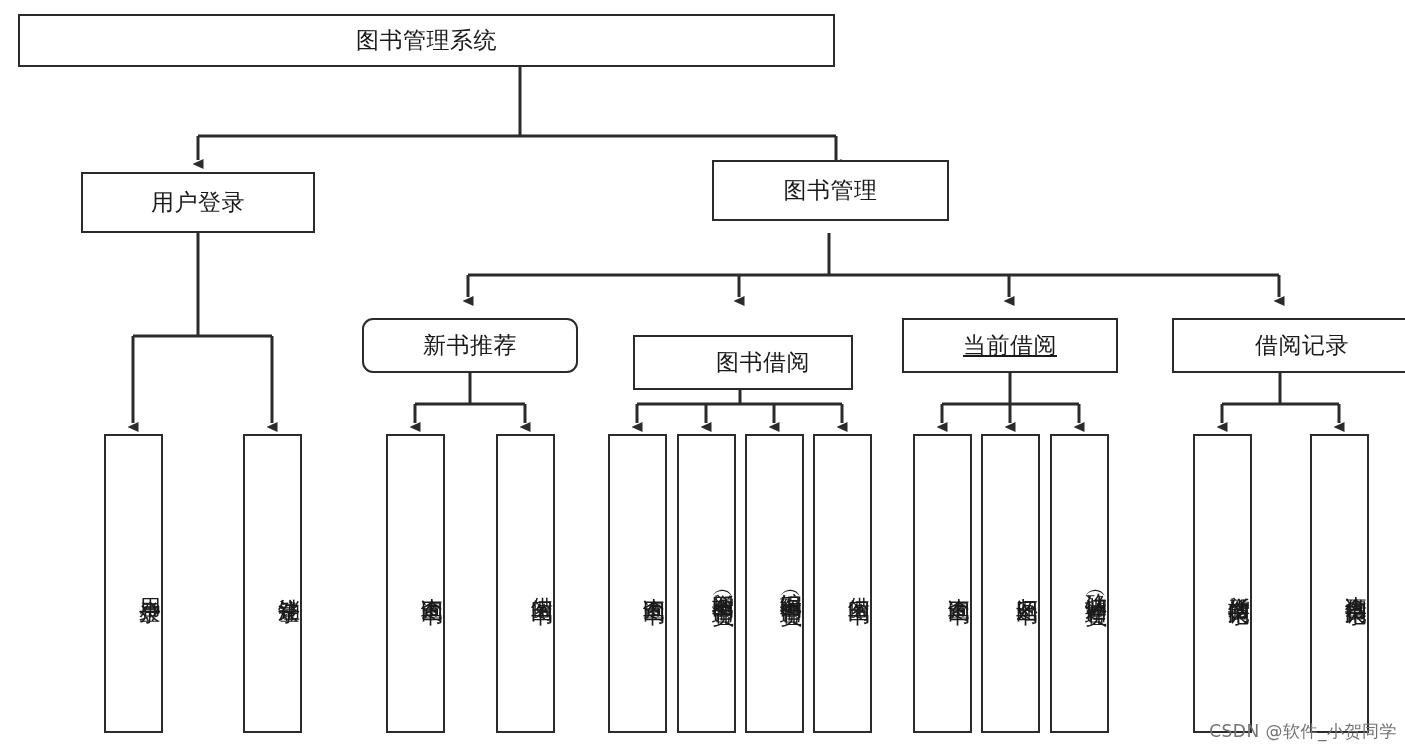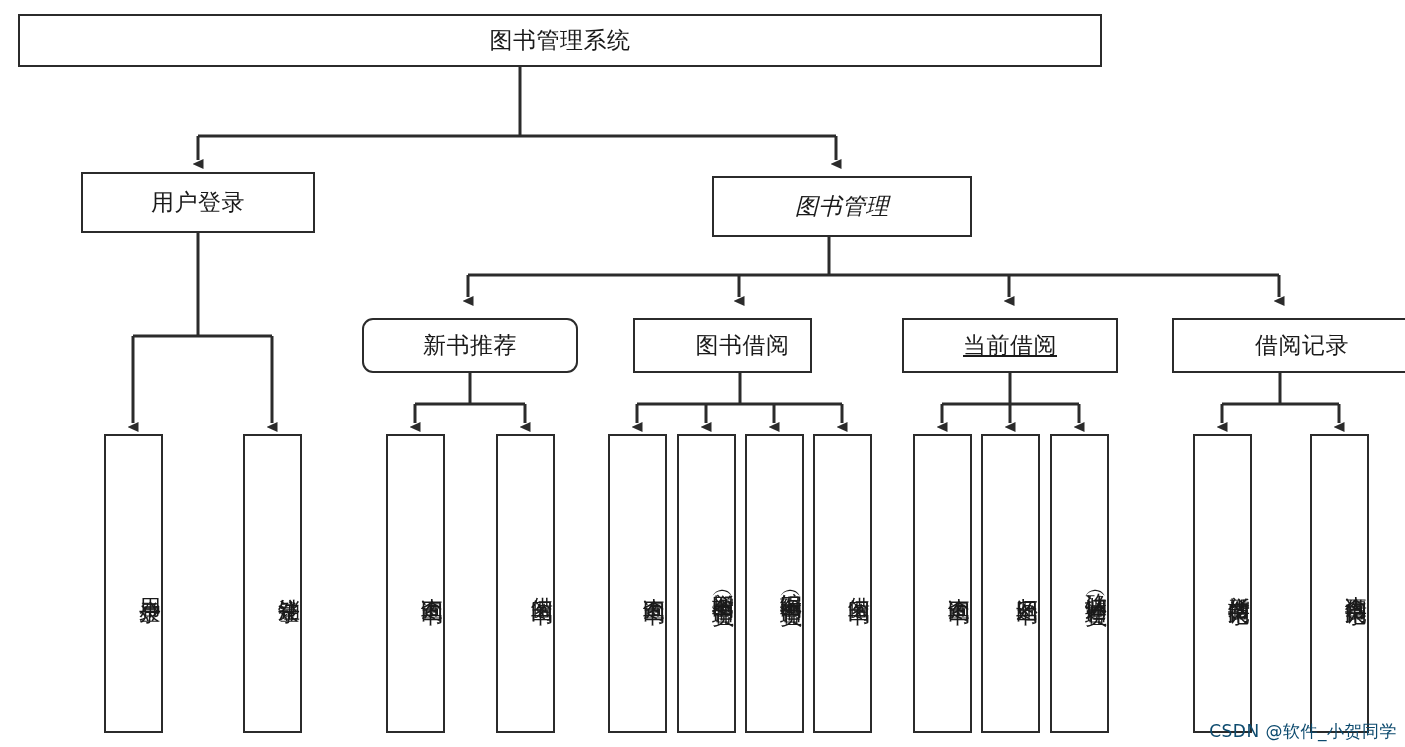--- a/index.html
+++ b/index.html
@@ -54,21 +54,21 @@
     writing-mode: vertical-rl;
     text-orientation: upright;
     display: block;
     white-space: nowrap;
   }
   .watermark {
     position: absolute;
     right: 8px;
     bottom: 4px;
     font-size: 17px;
-    color: #0c4a6e;
+    color: #737373;
     letter-spacing: 0.5px;
     white-space: nowrap;
   }
 </style>
 </head>
 <body>
 
 <div id="canvas">
 
   <svg class="wires" viewBox="0 0 1405 747" xmlns="http://www.w3.org/2000/svg">
@@ -114,35 +114,35 @@
       <path d="M1010,404 L1010,423" marker-end="url(#arrow)"></path>
       <path d="M1079,404 L1079,423" marker-end="url(#arrow)"></path>
 
       <path d="M1280,373 L1280,404"></path>
       <path d="M1222,404 L1339,404"></path>
       <path d="M1222,404 L1222,423" marker-end="url(#arrow)"></path>
       <path d="M1339,404 L1339,423" marker-end="url(#arrow)"></path>
     </g>
   </svg>
 
-  <div class="node h" style="left:18px; top:14px; width:1084px; height:53px;">
+  <div class="node h" style="left:18px; top:14px; width:817px; height:53px;">
     <span>图书管理系统</span>
   </div>
 
   <div class="node h" style="left:81px; top:172px; width:234px; height:61px;">
     <span>用户登录</span>
   </div>
-  <div class="node h" style="left:712px; top:176px; width:260px; height:61px;font-style:italic;">
+  <div class="node h" style="left:712px; top:160px; width:237px; height:61px;">
     <span>图书管理</span>
   </div>
 
   <div class="node h" style="left:362px; top:318px; width:216px; height:55px;border-radius:11px;">
     <span>新书推荐</span>
   </div>
-  <div class="node h" style="left:633px; top:318px; width:179px; height:55px;padding-left:40px;">
+  <div class="node h" style="left:633px; top:335px; width:220px; height:55px;padding-left:40px;">
     <span>图书借阅</span>
   </div>
   <div class="node h" style="left:902px; top:318px; width:216px; height:55px;text-decoration:underline;">
     <span>当前借阅</span>
   </div>
   <div class="node h" style="left:1172px; top:318px; width:260px; height:55px;">
     <span>借阅记录</span>
   </div>
 
   <div class="node v" style="left:104px; top:434px; width:59px; height:299px;">

